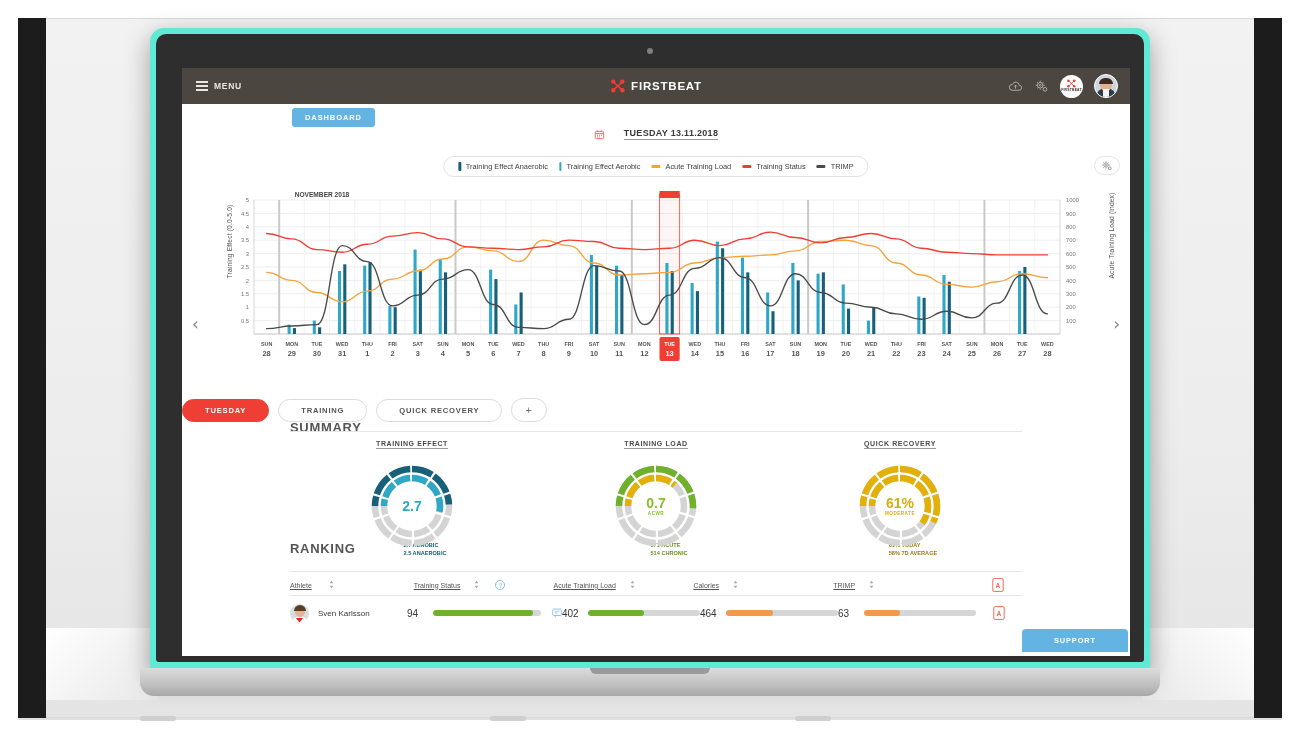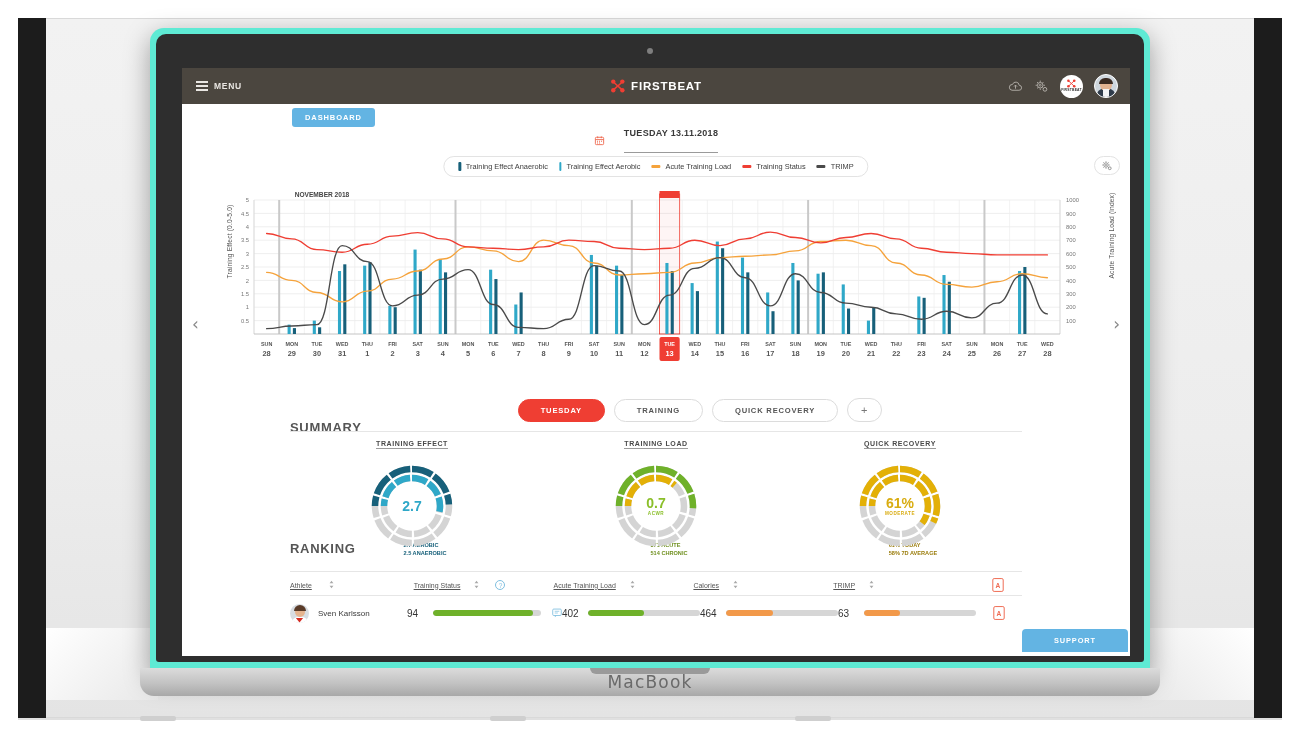--- a/index.html
+++ b/index.html
@@ -101,21 +101,21 @@
   .dashboard-tag {
     position:absolute; left:110px; top:40px; background:#63b4e3; color:#fff;
     font-size:7.5px; font-weight:bold; letter-spacing:.9px; padding:5px 13px;
     border-radius:3px;
   }
 
   .datebar { position:absolute; left:0; top:60px; width:100%; display:flex;
              justify-content:center; align-items:center; gap:6px; }
   .cal-icon { width:11px; height:11px; }
   .date-text { font-size:9px; font-weight:bold; letter-spacing:.3px; color:#3a3a3a;
-               border-bottom:1px solid #9a9a9a; padding-bottom:14px; cursor:pointer;margin-left:13px; }
+               border-bottom:1px solid #9a9a9a; padding-bottom:1px; cursor:pointer;margin-left:13px; }
 
   .legend {
     position:absolute; left:50%; top:88px; transform:translateX(-50%);
     border:1px solid #e3e3e3; border-radius:13px; background:#fff;
     padding:5px 14px; display:flex; align-items:center; gap:11px; white-space:nowrap;
   }
   .lg-item { display:flex; align-items:center; gap:5px; font-size:7.4px; color:#3d3d3d; }
   .lg-bar { width:2.5px; height:9px; border-radius:1px; }
   .lg-line { width:9px; height:2.6px; border-radius:1px; }
   .gear-pill {
@@ -132,21 +132,21 @@
   }
   .y-right-title {
     position:absolute; right:-41px; top:46px; width:120px; text-align:center;
     transform:rotate(-90deg); transform-origin:center;
     font-size:6.6px; color:#555; letter-spacing:.2px;
   }
   .nav-arrow { position:absolute; top:128px; font-size:17px; color:#8a8a8a; cursor:pointer;
                font-family:"DejaVu Sans", sans-serif; }
 
   .tabs { position:absolute; left:0; top:330px; width:100%; display:flex;
-          justify-content:center; align-items:center; gap:9px;margin-left:44px; }
+          align-items:center; gap:9px; }
   .tab {
     border:1px solid #dcdcdc; border-radius:13px; background:#fff;
     font-size:7.6px; font-weight:bold; letter-spacing:.8px; color:#555;
     padding:6px 22px; cursor:pointer; white-space:nowrap;
   }
   .tab.active { background:#ef3e33; border-color:#ef3e33; color:#fff; }
   .tab.plus { padding:5px 13px; font-size:11px; font-weight:normal; color:#777; }
 
   .section-label {
     position:absolute; left:108px; font-size:13px; font-weight:bold; color:#555;
@@ -693,15 +693,14 @@
           </div>
 
         <div class="support-btn">SUPPORT</div>
       </div>
 
     </div>
   </div>
 
   <div class="base">
     <div class="base-notch"></div>
-    <div class="base-label">MacBook</div>
   </div>
 </div>
 
 </body></html>

